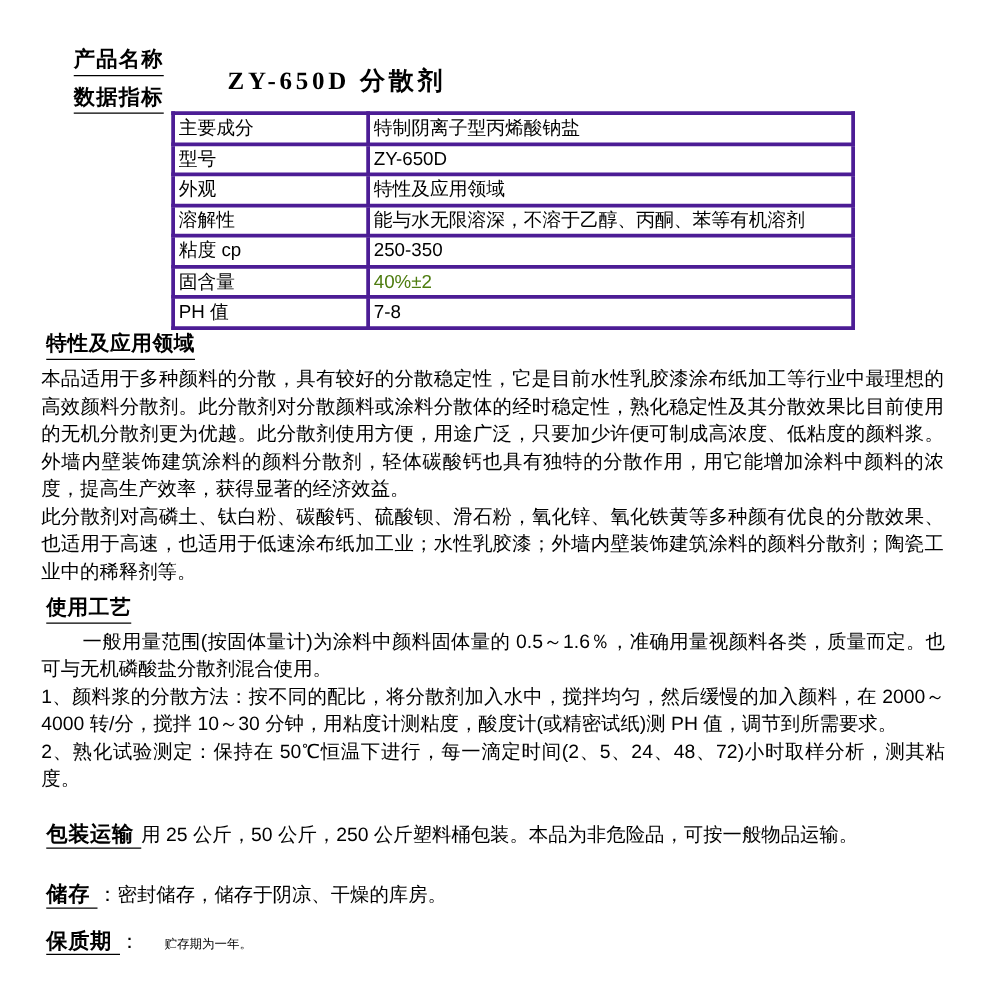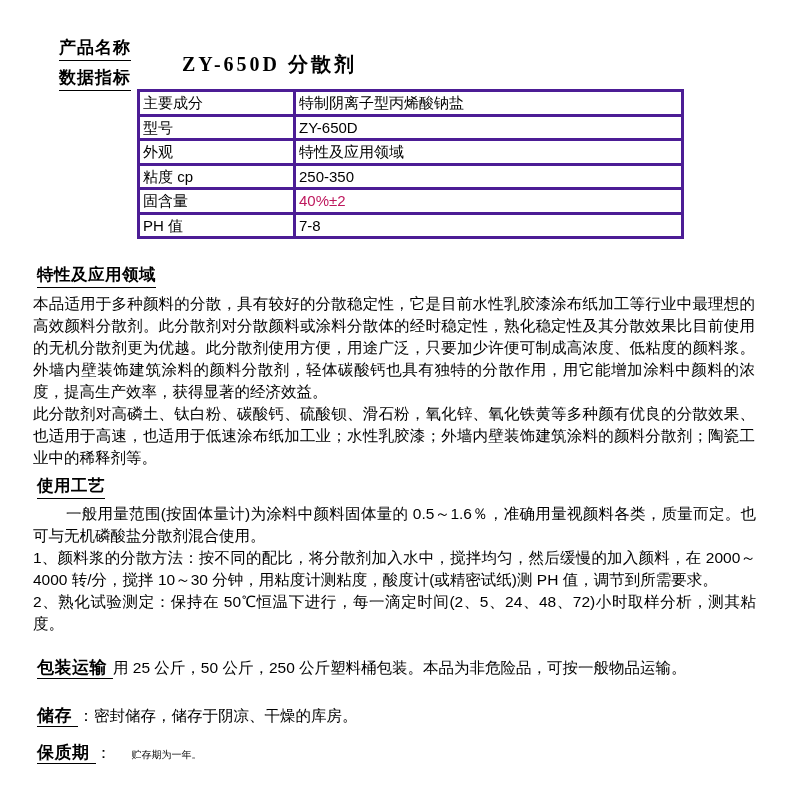--- a/index.html
+++ b/index.html
@@ -40,21 +40,21 @@
   table.spec td{
     border:3px solid #4c1d95;
     height:21.5px;
     padding:0 0 0 3px;
     white-space:nowrap;
     overflow:hidden;
     line-height:21px;
   }
   td.c1{width:150px;}
   td.c2{width:382px;}
-  .solid-val{color:#be185d;}
+  .solid-val{color:#4d7c0f;}
 
   .sec-heading{
     font-size:16.5px;font-weight:bold;
     letter-spacing:0.5px;
     display:inline-block;
     border-bottom:1.5px solid #000;
     padding-bottom:1px;
     white-space:nowrap;
   }
   .abs{position:absolute;}
@@ -102,20 +102,24 @@
       </tr>
       <tr>
         <td class="c1">型号</td>
         <td class="c2">ZY-650D</td>
       </tr>
       <tr>
         <td class="c1">外观</td>
         <td class="c2"> 特性及应用领域</td>
       </tr>
       <tr>
+        <td class="c1">溶解性</td>
+        <td class="c2">能与水无限溶深，不溶于乙醇、丙酮、苯等有机溶剂</td>
+      </tr>
+      <tr>
         <td class="c1">粘度 cp</td>
         <td class="c2">250-350</td>
       </tr>
       <tr>
         <td class="c1">固含量</td>
         <td class="c2 solid-val">40%±2</td>
       </tr>
       <tr>
         <td class="c1">PH 值</td>
         <td class="c2">7-8</td>

